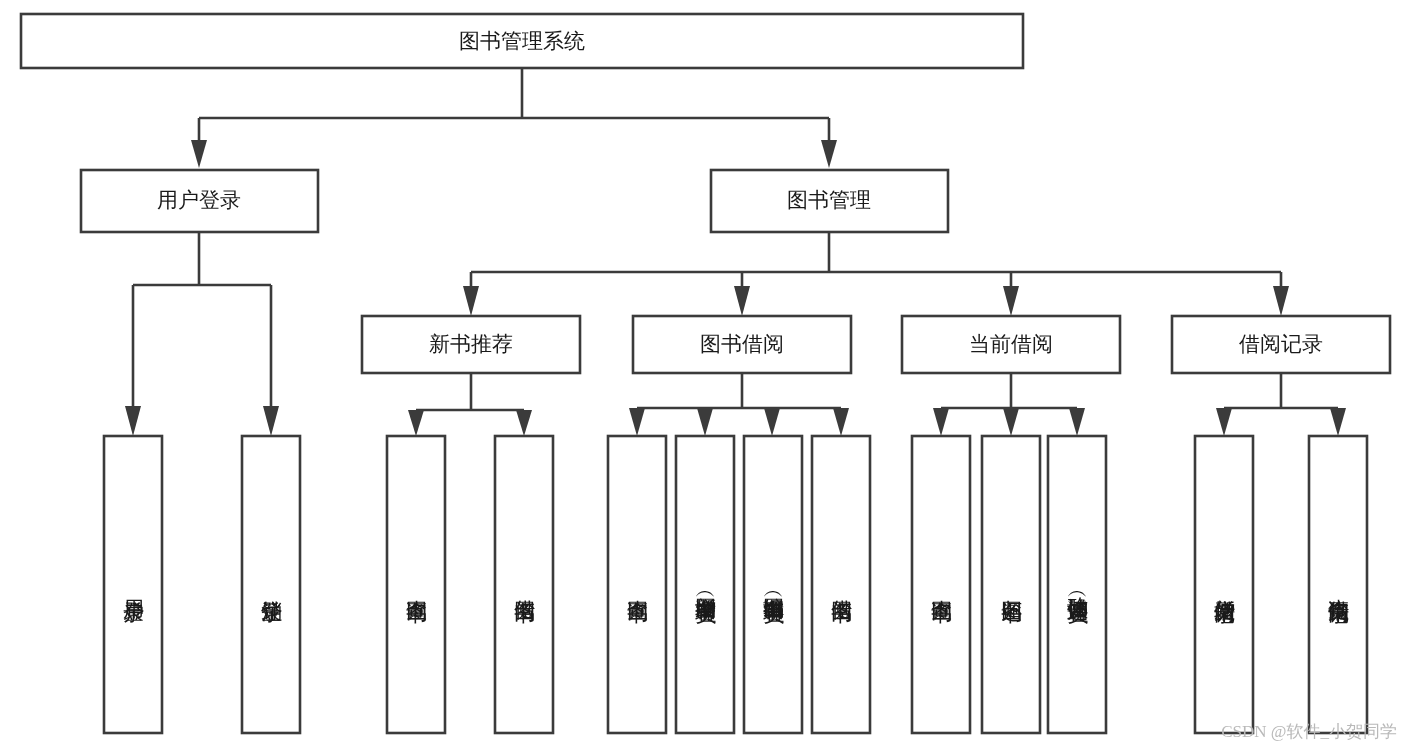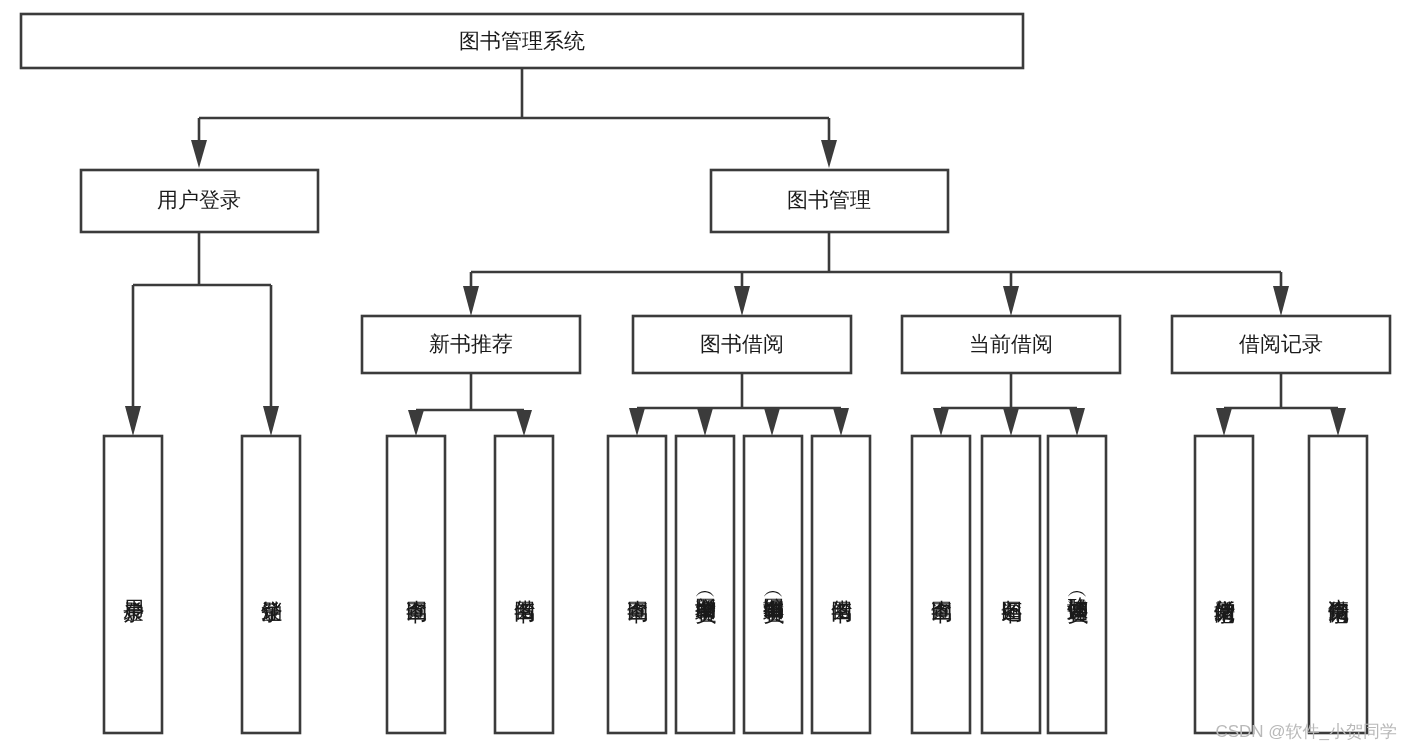--- a/index.html
+++ b/index.html
@@ -64,21 +64,21 @@
     align-items: center;
     justify-content: center;
     text-align: center;
     white-space: nowrap;
     pointer-events: none;
   }
   .watermark {
     position: absolute;
     right: 8px;
     bottom: 4px;
-    font-family: Liberation Sans, sans-serif;
+    font-family: Liberation Serif, serif;
     font-size: 17px;
     color: #b9b9b9;
     white-space: nowrap;
     user-select: none;
   }
 </style>
 </head>
 <body>
 
 <div id="diagram-root">

